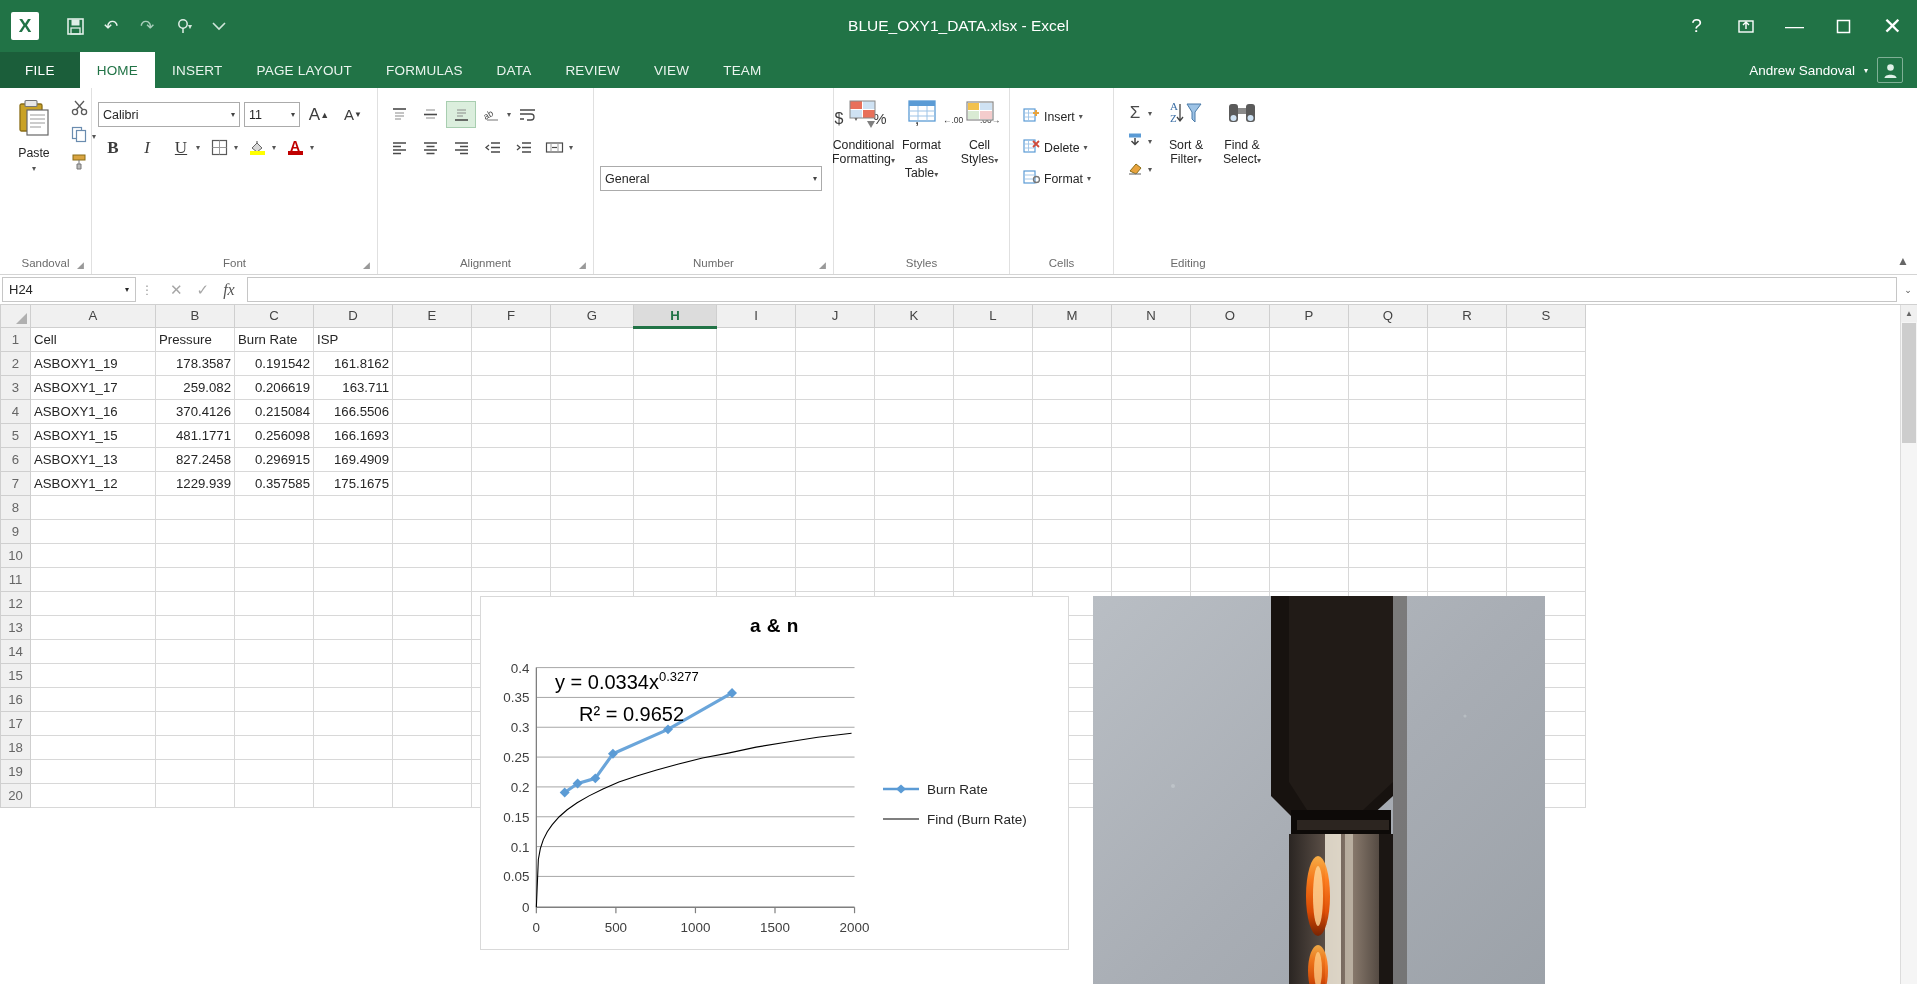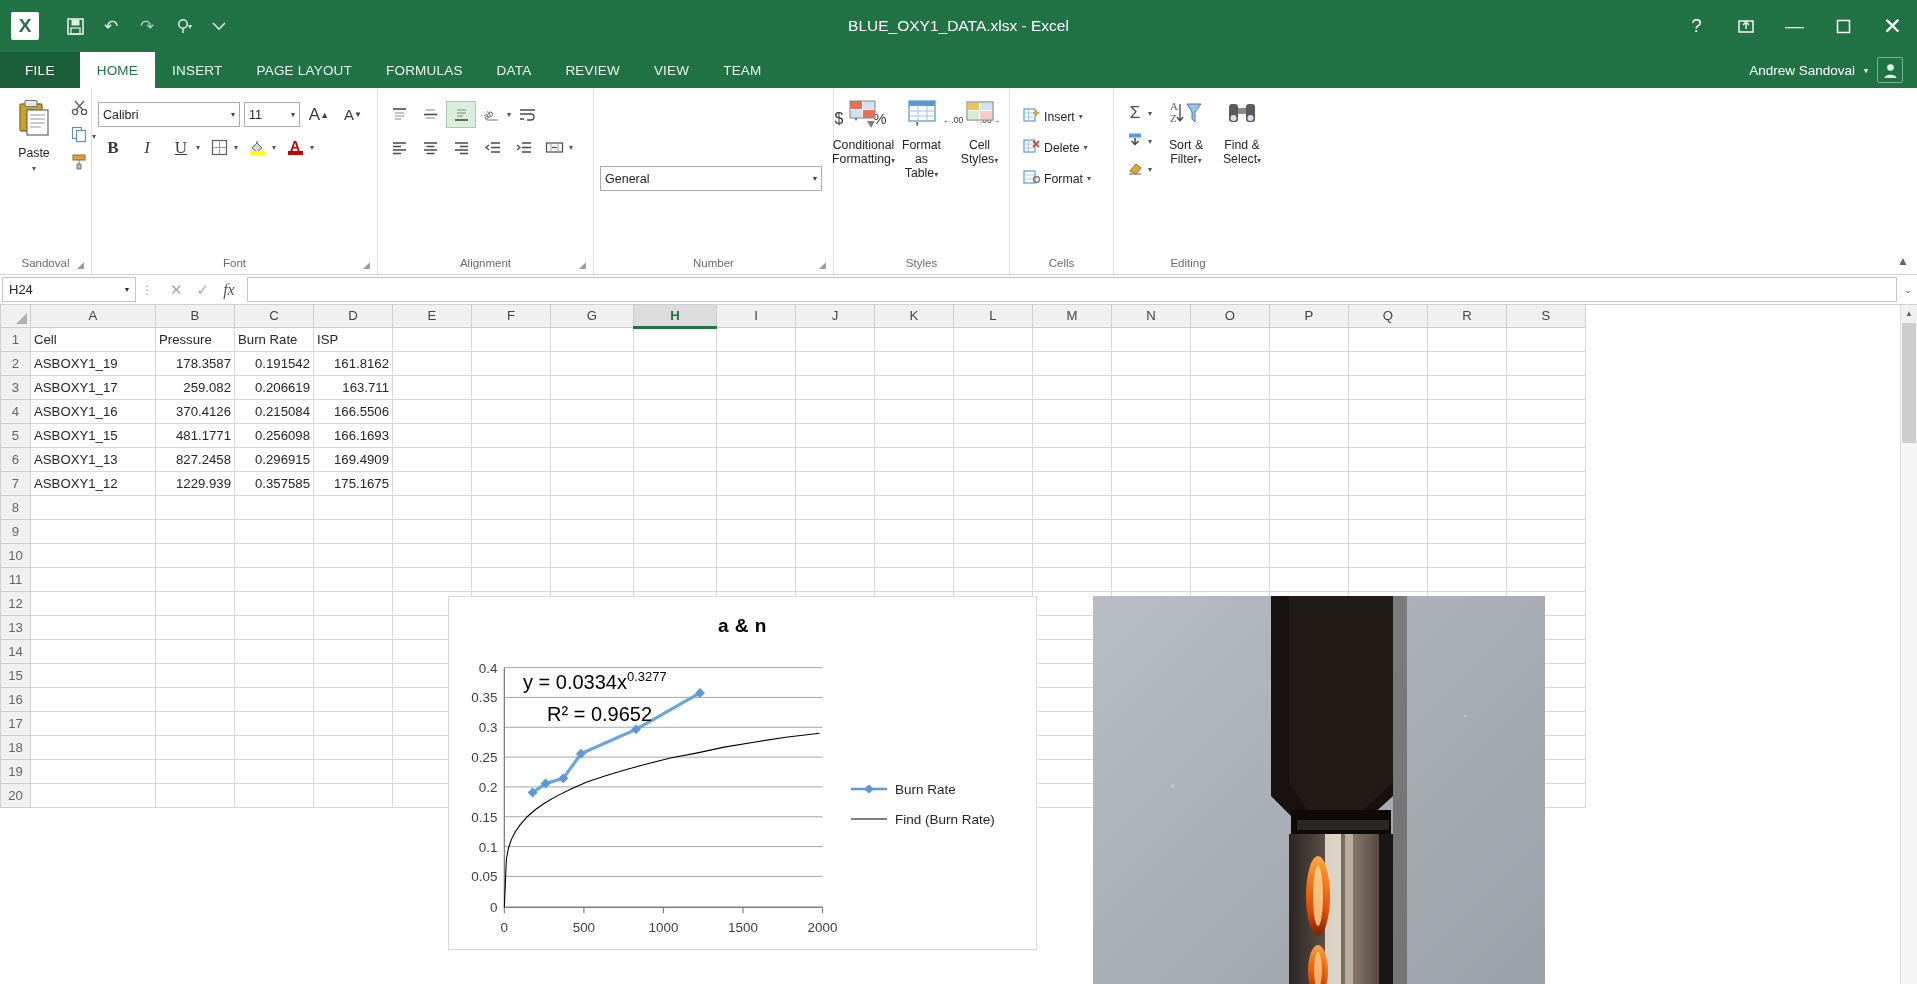--- a/index.html
+++ b/index.html
@@ -287,21 +287,21 @@
     border-style: solid;
     border-width: 0 0 11px 11px;
     border-color: transparent transparent #b0b0b0 transparent;
   }
   .num { text-align: right; }
   .bold { font-weight: bold; }
 
   
   .chart {
     position: absolute;
-    left: 448px; top: 291px;
+    left: 480px; top: 291px;
     width: 589px; height: 354px;
     background: #fff;
     border: 1px solid #d9d9d9;
     z-index: 5;
   }
   .chart-title {
     text-align: center;
     font-weight: bold;
     font-size: 19px;
     color: #000;

